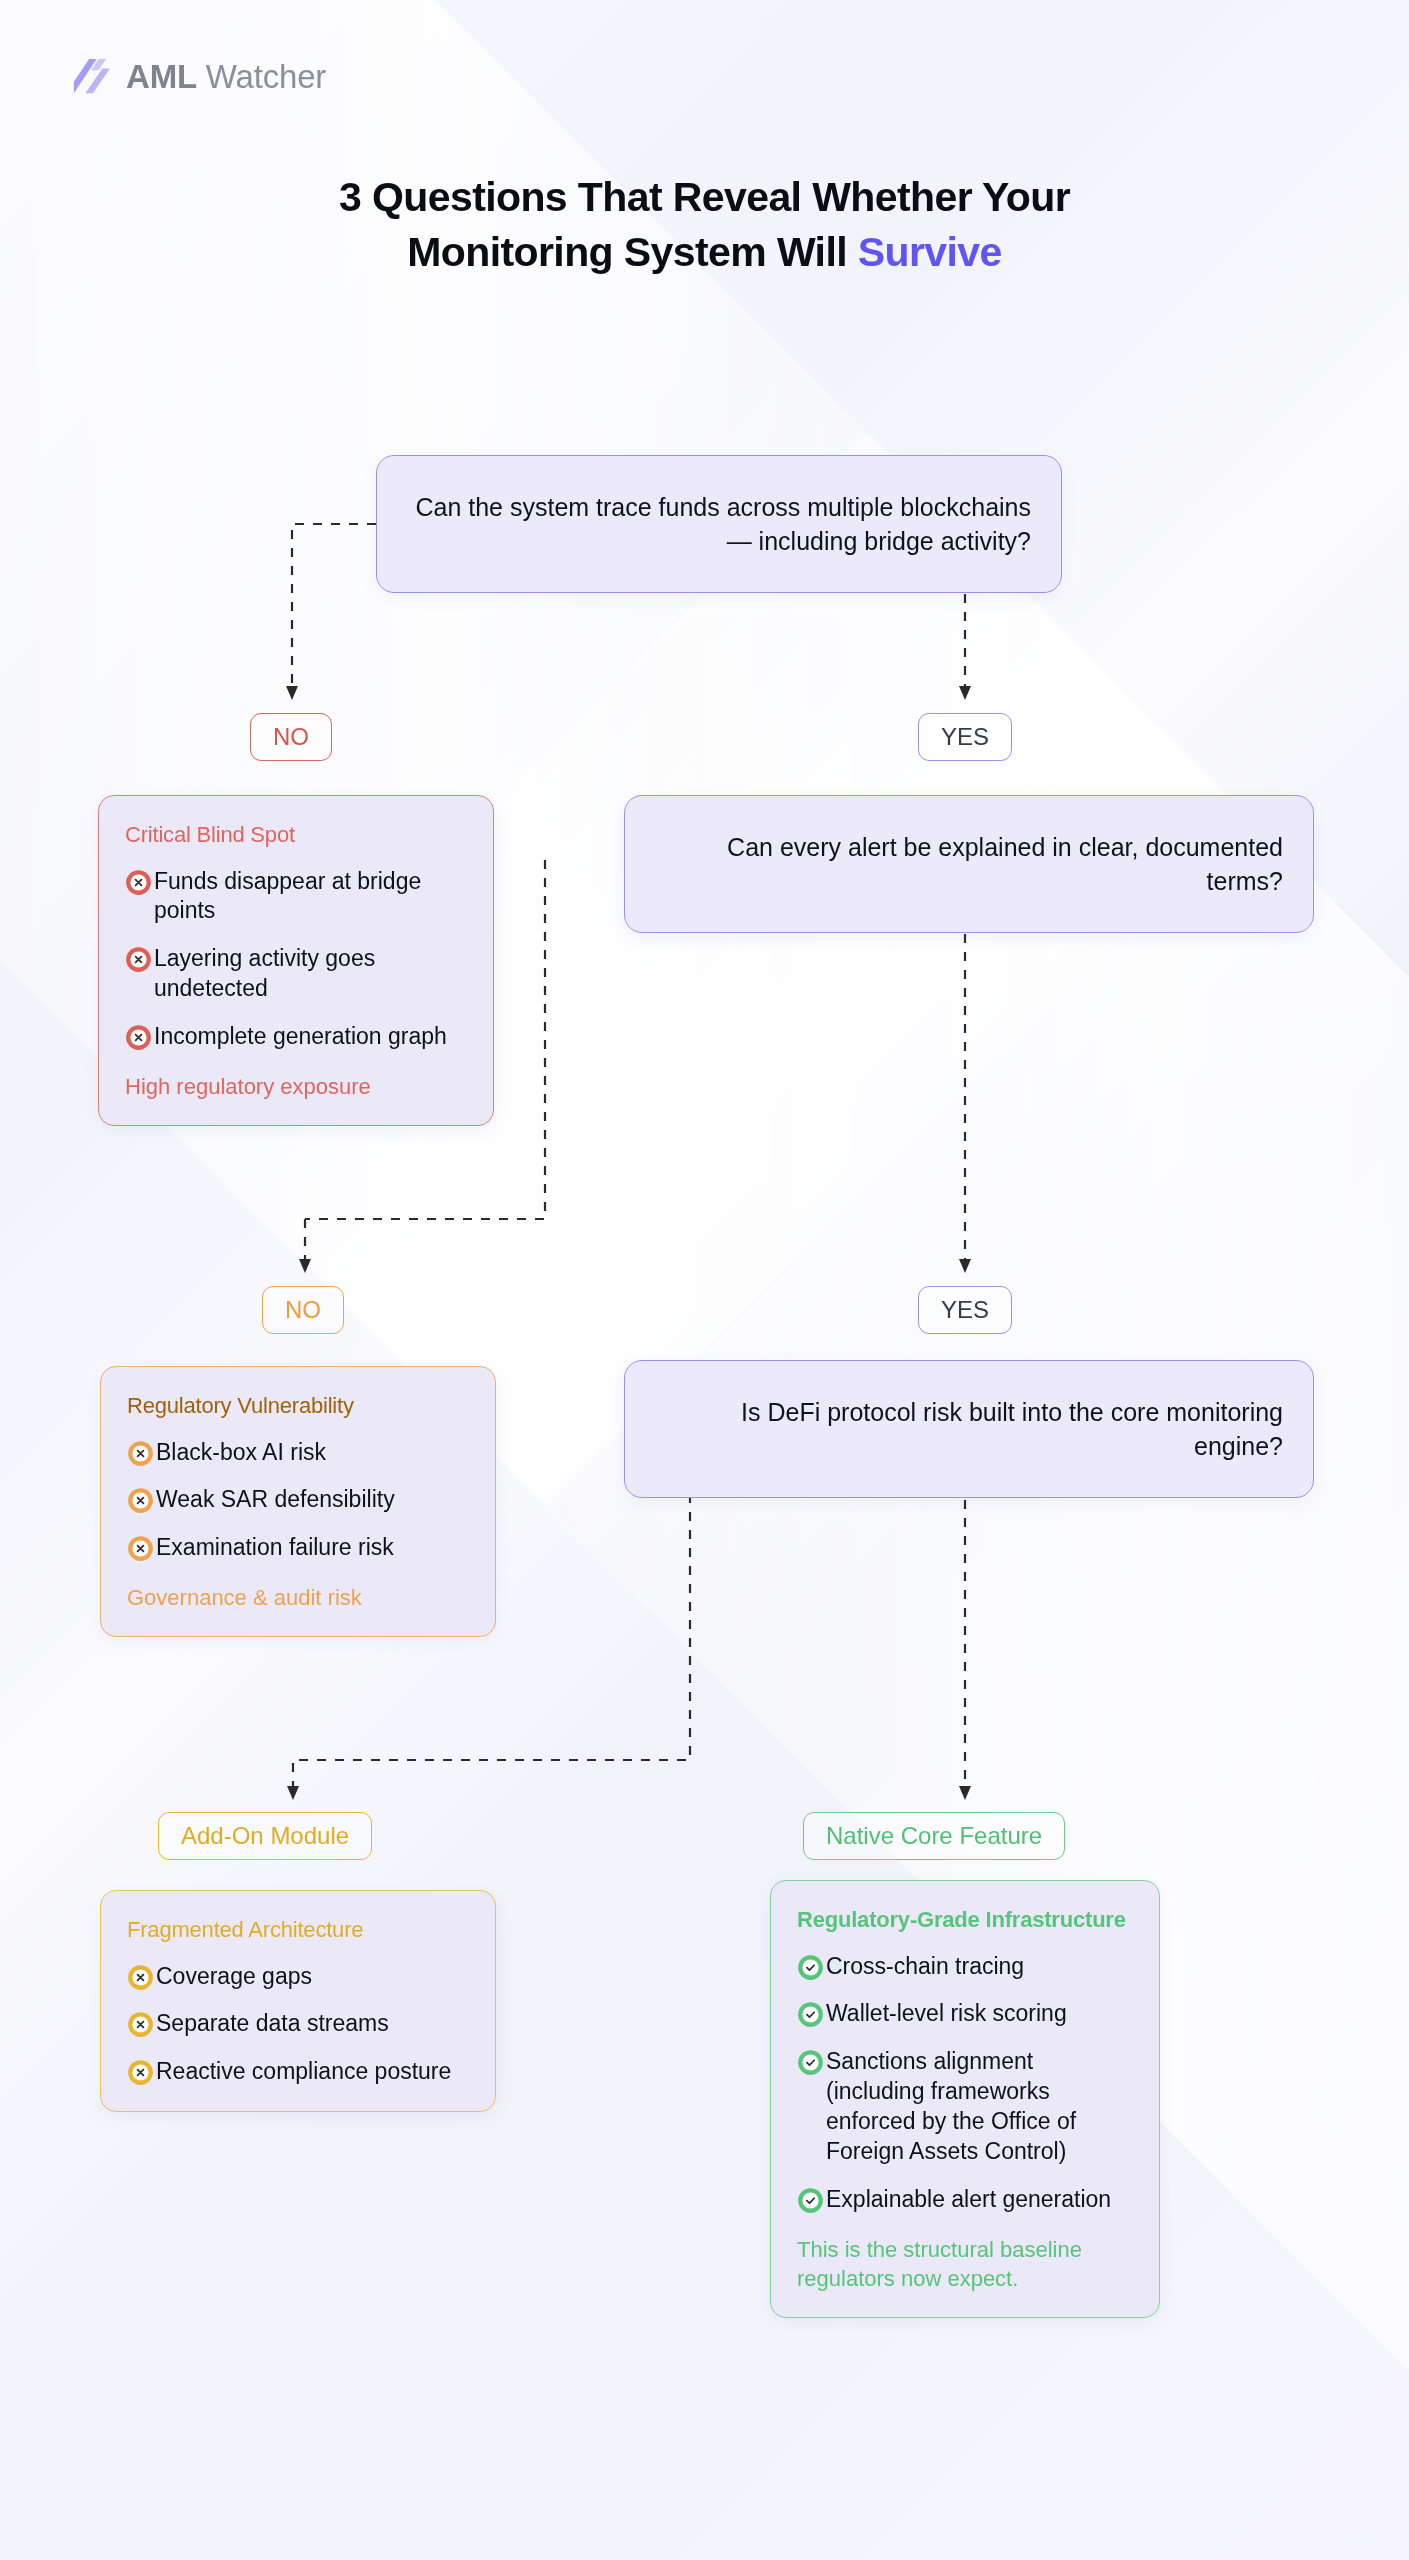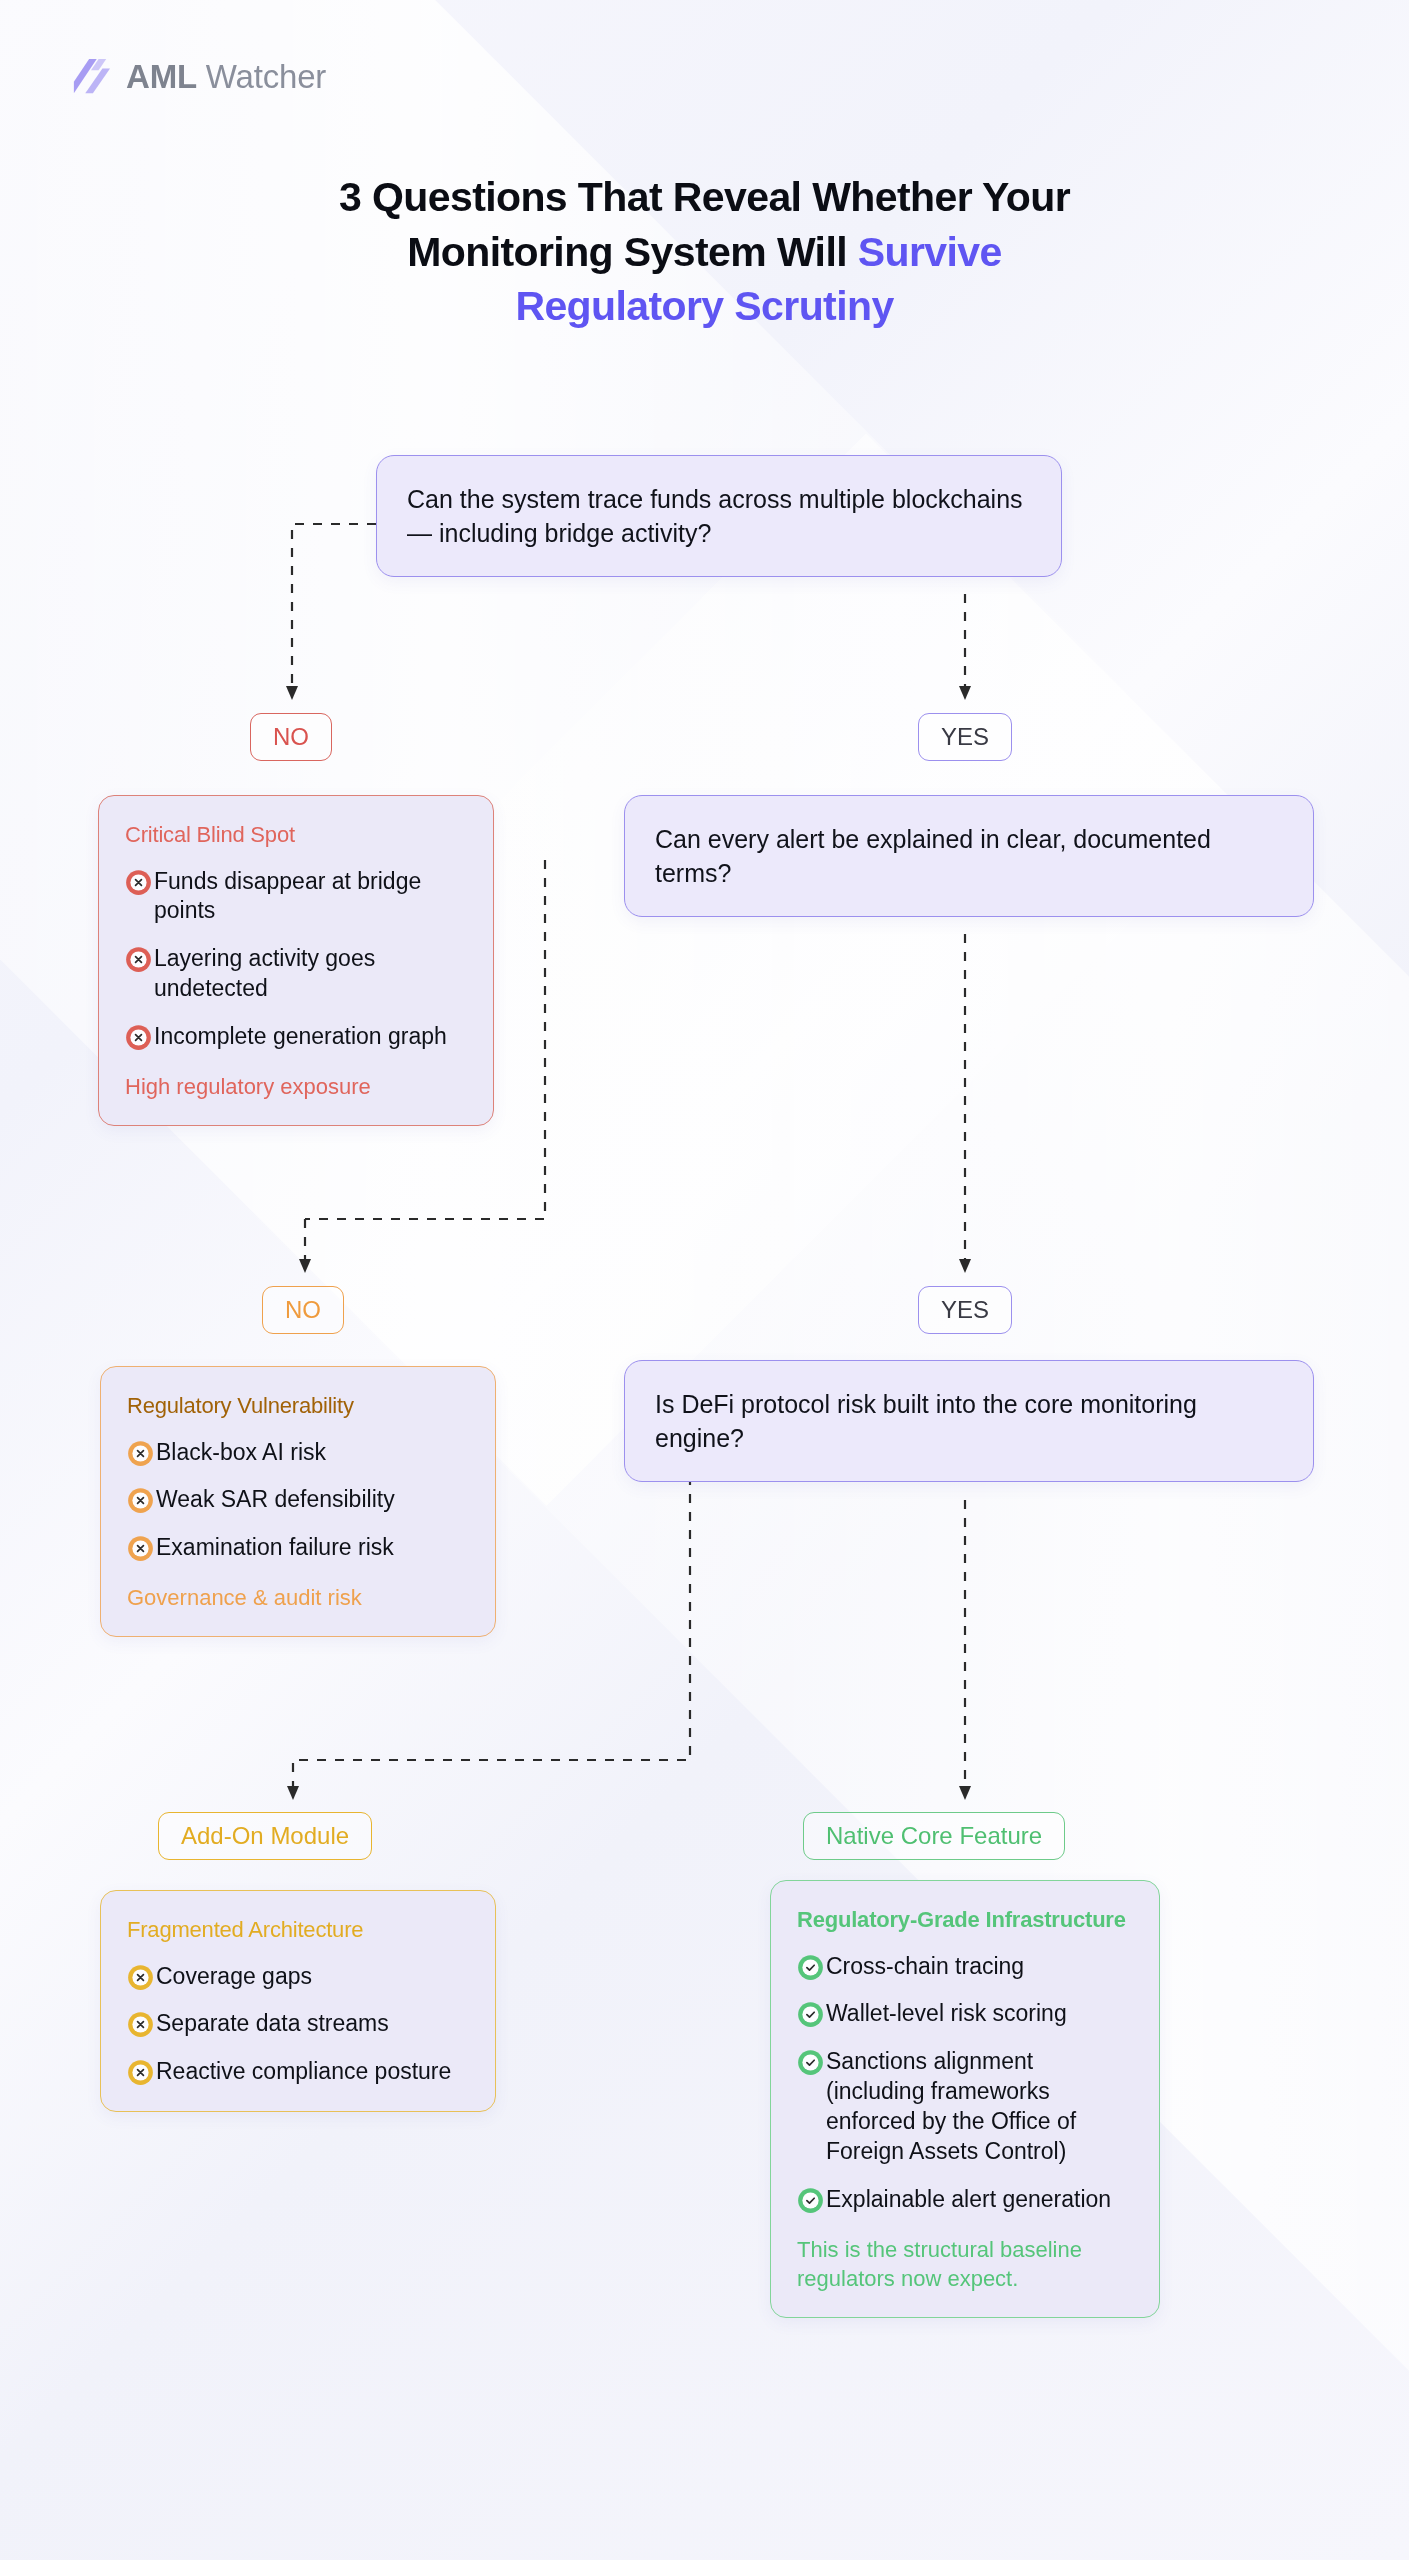--- a/index.html
+++ b/index.html
@@ -93,25 +93,26 @@
     pointer-events: none;
   }
 
   .node { position: absolute; z-index: 3; }
 
   
   .qbox {
     background: #ece9fb;
     border: 1.6px solid #9c90ee;
     border-radius: 18px;
-    padding: 26px 30px;
+    padding: 34px 30px;
     font-size: 25px;
     line-height: 1.36;
     color: #10121a;
     box-shadow: 0 5px 16px rgba(90, 80, 180, 0.07);
+    text-align: right;
   }
 
   
   .pill {
     display: inline-block;
     border-radius: 11px;
     padding: 9px 22px;
     font-size: 24px;
     line-height: 1.15;
     background: rgba(255,255,255,0.42);
@@ -199,21 +200,20 @@
         </g>
       </svg>
       <div class="brand-text">
         <b>AML</b><span> Watcher</span>
       </div>
     </div>
 
     <h1 class="headline">
       <span>3 Questions That Reveal Whether Your</span><br>
       <span>Monitoring System Will </span><span class="accent">Survive</span><br>
-      <span class="accent">Regulatory Scrutiny</span>
     </h1>
 
     <div class="flow">
 
       <svg class="svg-lines" viewBox="0 0 1409 2560">
         <g fill="none" stroke="#2a2a2a" stroke-width="2.2" stroke-dasharray="9 9">
 
           <path d="M376 524 H292 V690"></path>
 
           <path d="M965 594 V690"></path>

